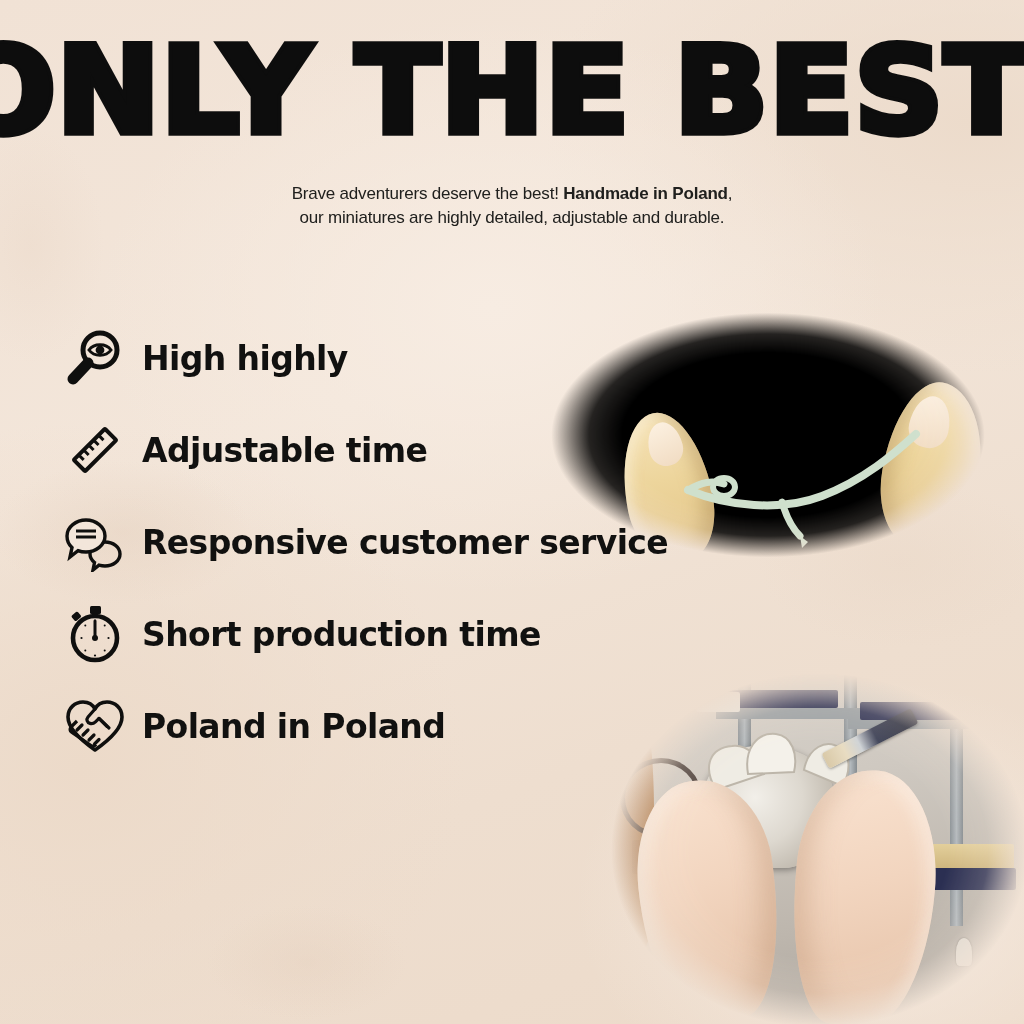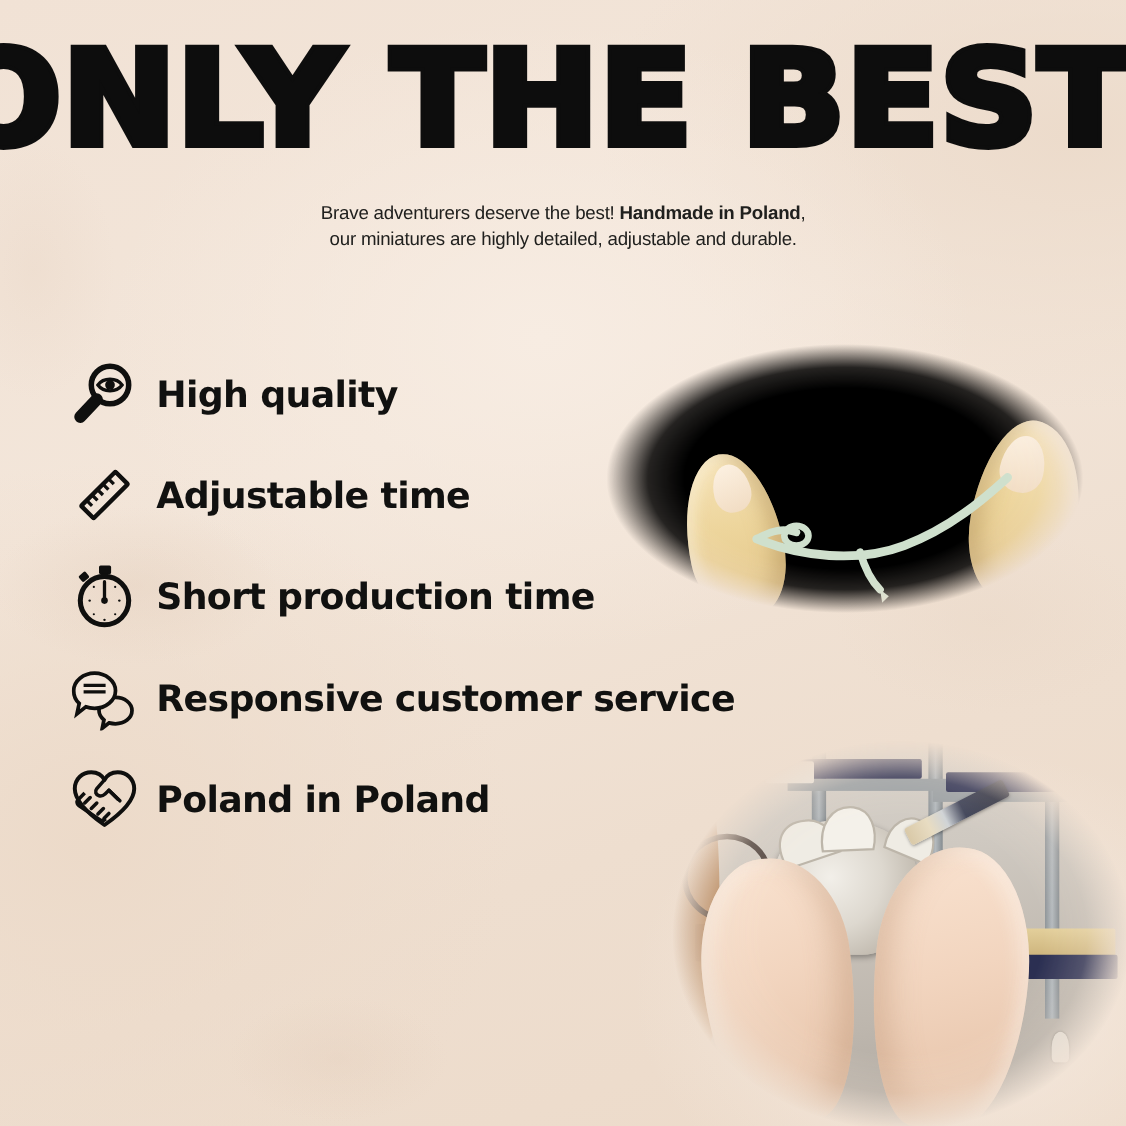--- a/index.html
+++ b/index.html
@@ -238,34 +238,45 @@
 
     <div class="feature">
       <span class="ico">
         <svg width="60" height="60" viewBox="0 0 60 60">
           <circle cx="35" cy="22" r="17" fill="none" stroke="#0f0f0e" stroke-width="5"></circle>
           <path d="M23 35 L 8 51" stroke="#0f0f0e" stroke-width="11" stroke-linecap="round"></path>
           <path d="M24 22 C 29 15, 41 15, 46 22 C 41 29, 29 29, 24 22 Z" fill="none" stroke="#0f0f0e" stroke-width="3"></path>
           <circle cx="35" cy="22" r="4.4" fill="#0f0f0e"></circle>
         </svg>
       </span>
-      <span class="label">High quality</span>
+      <span class="label">High highly</span>
     </div>
 
 
     <div class="feature">
       <span class="ico">
         <svg width="60" height="60" viewBox="0 0 60 60">
           <g transform="rotate(-45 30 30)">
             <rect x="8" y="22" width="44" height="16" fill="none" stroke="#0f0f0e" stroke-width="4" rx="1"></rect>
             <path d="M15 22 v7 M22 22 v7 M29 22 v7 M36 22 v7 M43 22 v7" stroke="#0f0f0e" stroke-width="3"></path>
           </g>
         </svg>
       </span>
       <span class="label">Adjustable time</span>
+    </div>
+
+    <div class="feature">
+      <span class="ico">
+        <svg width="60" height="60" viewBox="0 0 60 60">
+          <path d="M33 36 C 33 43, 26 48, 18 48 C 16 48, 14 47.7, 12 47.2 L 6 52 L 7.5 44.5 C 4.5 42, 3 39, 3 36 C 3 29, 10 24, 18 24 C 26 24, 33 29, 33 36 Z" fill="none" stroke="#0f0f0e" stroke-width="3.4" transform="translate(22,6)"></path>
+          <path d="M38 21 C 38 30, 29 37, 19 37 C 16 37, 13 36.4, 11 35.6 L 3 42 L 5 32.5 C 1.5 29.4, 0 25.4, 0 21 C 0 12, 9 5, 19 5 C 29 5, 38 12, 38 21 Z" fill="#f3e6da" stroke="#0f0f0e" stroke-width="3.4" transform="translate(2,3)"></path>
+          <path d="M11 19 H 31 M11 25 H 31" stroke="#0f0f0e" stroke-width="3"></path>
+        </svg>
+      </span>
+      <span class="label">Responsive customer service</span>
     </div>
 
     <div class="feature">
       <span class="ico">
         <svg width="60" height="60" viewBox="0 0 60 60">
           <rect x="25" y="2" width="11" height="8" rx="1.5" fill="#0f0f0e"></rect>
           <rect x="28" y="8" width="5" height="6" fill="#0f0f0e"></rect>
           <rect x="7" y="9" width="8" height="7" rx="1.5" fill="#0f0f0e" transform="rotate(-40 11 12)"></rect>
           <circle cx="30" cy="34" r="22" fill="none" stroke="#0f0f0e" stroke-width="4.6"></circle>
           <path d="M30 34 V 17" stroke="#0f0f0e" stroke-width="3" stroke-linecap="round"></path>
@@ -281,31 +292,20 @@
               <circle cx="20.3" cy="21.6" r="1"></circle>
           </g>
         </svg>
       </span>
       <span class="label">Short production time</span>
     </div>
 
     <div class="feature">
       <span class="ico">
         <svg width="60" height="60" viewBox="0 0 60 60">
-          <path d="M33 36 C 33 43, 26 48, 18 48 C 16 48, 14 47.7, 12 47.2 L 6 52 L 7.5 44.5 C 4.5 42, 3 39, 3 36 C 3 29, 10 24, 18 24 C 26 24, 33 29, 33 36 Z" fill="none" stroke="#0f0f0e" stroke-width="3.4" transform="translate(22,6)"></path>
-          <path d="M38 21 C 38 30, 29 37, 19 37 C 16 37, 13 36.4, 11 35.6 L 3 42 L 5 32.5 C 1.5 29.4, 0 25.4, 0 21 C 0 12, 9 5, 19 5 C 29 5, 38 12, 38 21 Z" fill="#f3e6da" stroke="#0f0f0e" stroke-width="3.4" transform="translate(2,3)"></path>
-          <path d="M11 19 H 31 M11 25 H 31" stroke="#0f0f0e" stroke-width="3"></path>
-        </svg>
-      </span>
-      <span class="label">Responsive customer service</span>
-    </div>
-
-    <div class="feature">
-      <span class="ico">
-        <svg width="60" height="60" viewBox="0 0 60 60">
           <path d="M30 54 C 10 40, 3 30, 3 21 C 3 12, 10 6, 18 6 C 24 6, 28 9, 30 13 C 32 9, 36 6, 42 6 C 50 6, 57 12, 57 21 C 57 30, 50 40, 30 54 Z" fill="none" stroke="#0f0f0e" stroke-width="3.6" stroke-linejoin="round"></path>
           <path d="M30 13 L 23 21 C 21 23.4, 22 26.6, 25 27.4 C 27 28, 29 27.2, 30.5 25.8 L 34 22.4 L 44 32" fill="none" stroke="#0f0f0e" stroke-width="3.2" stroke-linecap="round" stroke-linejoin="round"></path>
           <path d="M34 22.4 L 42 30.4" fill="none" stroke="#0f0f0e" stroke-width="3.2" stroke-linecap="round"></path>
           <path d="M17 29 l -5 5 M23 34 l -5 5 M29 39 l -5 5 M34 43.5 l -4.5 4.5" stroke="#0f0f0e" stroke-width="3.2" stroke-linecap="round"></path>
           <path d="M12 25 L 6 31 C 4.5 32.6, 4.8 35, 6.6 36.2 L 26 49.5 C 27.6 50.6, 29.8 50.2, 31 48.6" fill="none" stroke="#0f0f0e" stroke-width="3.2" stroke-linejoin="round"></path>
         </svg>
       </span>
       <span class="label">Poland in Poland</span>
     </div>
 

